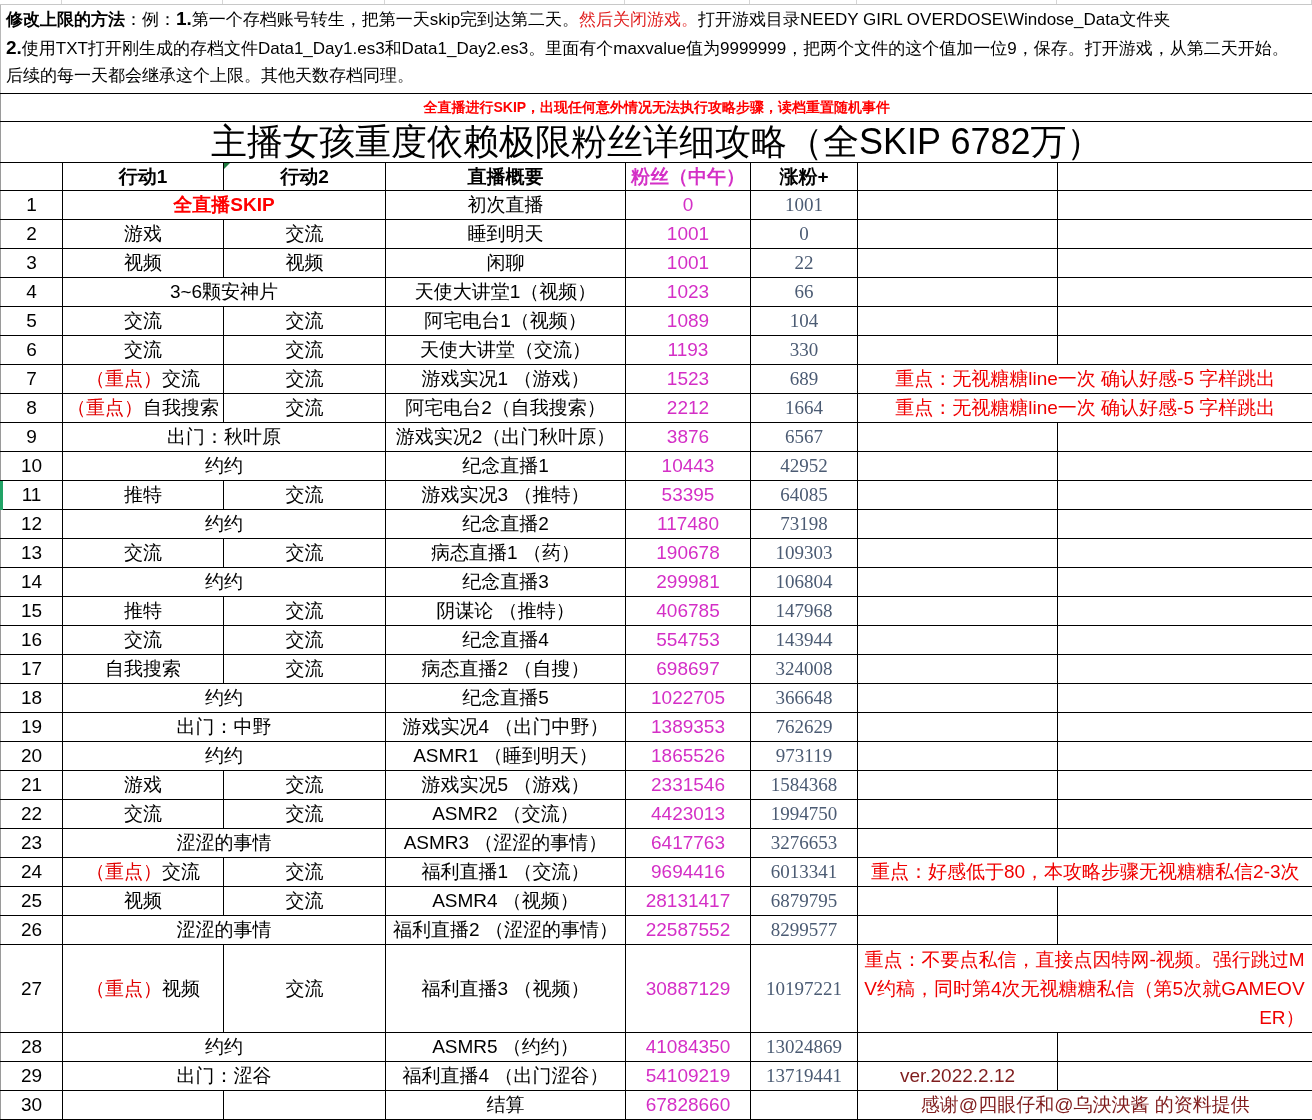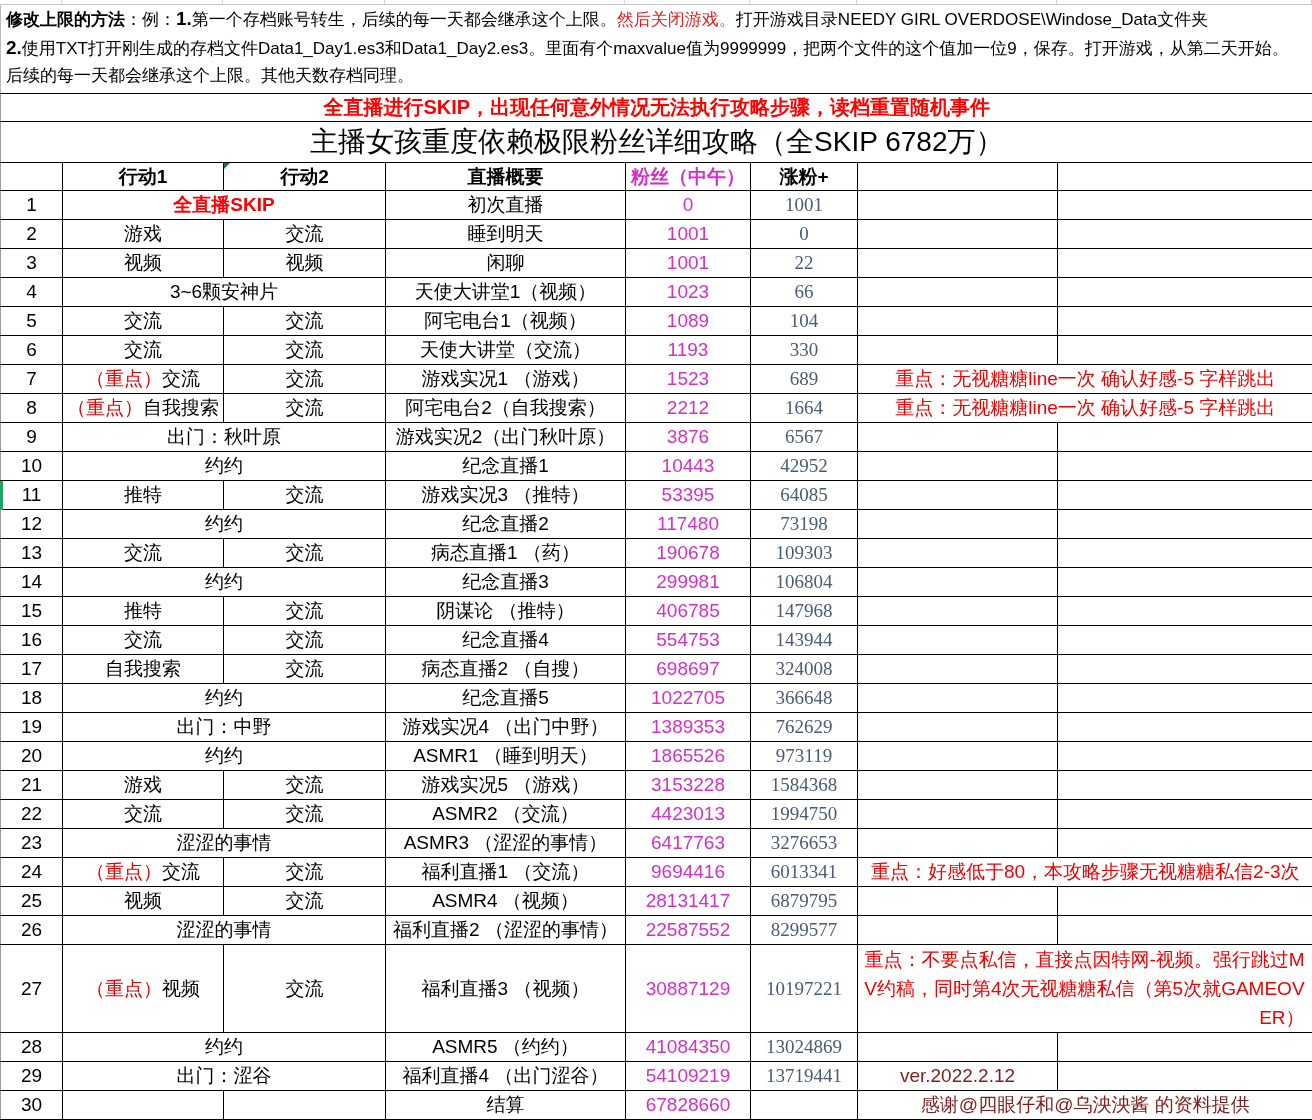--- a/index.html
+++ b/index.html
@@ -27,22 +27,22 @@
     position: absolute; left: 0; top: 93px;
     border-collapse: collapse; table-layout: fixed; width: 1312px;
   }
   table.sheet td {
     border: 1px solid #000; padding: 0; text-align: center; vertical-align: middle;
     white-space: nowrap; overflow: hidden; font-size: 19px; height: 28px; line-height: 28px;
     position: relative;
   }
   table.sheet tr td:first-child { border-left: 1px solid #9a9a9a; }
   table.sheet tr td:last-child { border-right: none; }
-  tr.warn td { height: 27px; line-height: 27px; font-size: 20px; font-weight: bold; color: #ff0000; }
-  tr.title td { height: 40px; line-height: 40px; font-size: 28px; }
+  tr.warn td { height: 27px; line-height: 27px; font-size: 14px; font-weight: bold; color: #ff0000; }
+  tr.title td { height: 40px; line-height: 40px; font-size: 36px; }
   tr.head td { height: 27px; line-height: 27px; font-weight: bold; }
   tr.head td.fans-h { color: #d42fc6; }
   tr.tall td { height: 86px; }
   td.act.alert { color: #ff0000; font-weight: bold; }
   td .prefix { color: #e00000; }
   td.fans { color: #d42fc6; }
   td.gain { font-family: "Liberation Serif", "DejaVu Serif", serif; font-size: 18px; color: #4b5b73; }
   td.note { text-align: left; padding-left: 3px; }
   td.note.alert-center { color: #f00000; padding-left: 0; }
   td.note.alert-left {
@@ -67,21 +67,21 @@
   <div style="width:162px"></div>
   <div style="width:240px"></div>
   <div style="width:125px"></div>
   <div style="width:107px"></div>
   <div style="width:200px"></div>
   <div style="width:255px"></div>
 </div>
 
 <div class="instr">
   <div class="line">
-    <b>修改上限的方法</b><span>：例：</span><b class="num">1.</b><span>第一个存档账号转生，后续的每一天都会继承这个上限。</span><span class="red">然后关闭游戏。</span><span>打开游戏目录NEEDY GIRL OVERDOSE\Windose_Data文件夹</span>
+    <b>修改上限的方法</b><span>：例：</span><b class="num">1.</b><span>第一个存档账号转生，把第一天skip完到达第二天。</span><span class="red">然后关闭游戏。</span><span>打开游戏目录NEEDY GIRL OVERDOSE\Windose_Data文件夹</span>
   </div>
   <div class="line">
     <b class="num">2.</b><span>使用TXT打开刚生成的存档文件Data1_Day1.es3和Data1_Day2.es3。里面有个maxvalue值为9999999，把两个文件的这个值加一位9，保存。打开游戏，从第二天开始。</span>
   </div>
   <div class="line">
     <span>后续的每一天都会继承这个上限。其他天数存档同理。</span>
   </div>
 </div>
 
 <table class="sheet">
@@ -299,21 +299,21 @@
         <td class="fans">1865526</td>
         <td class="gain">973119</td>
         <td class="note "></td>
         <td class="note"></td>
       </tr>
       <tr>
         <td class="day">21</td>
         <td class="act">游戏</td>
         <td class="act">交流</td>
         <td class="stream">游戏实况5 （游戏）</td>
-        <td class="fans">3153228</td>
+        <td class="fans">2331546</td>
         <td class="gain">1584368</td>
         <td class="note "></td>
         <td class="note"></td>
       </tr>
       <tr>
         <td class="day">22</td>
         <td class="act">交流</td>
         <td class="act">交流</td>
         <td class="stream">ASMR2 （交流）</td>
         <td class="fans">4423013</td>

